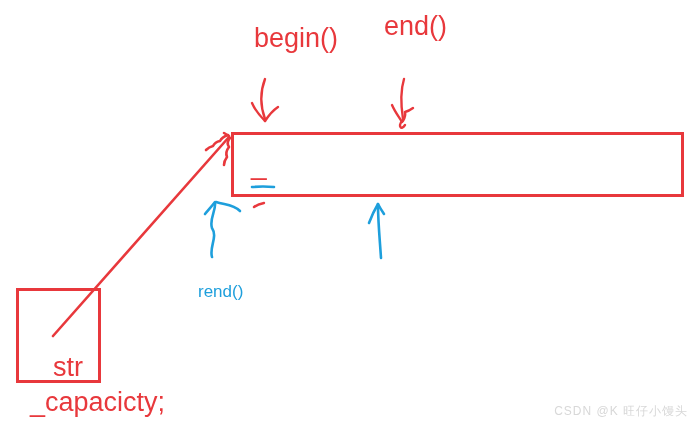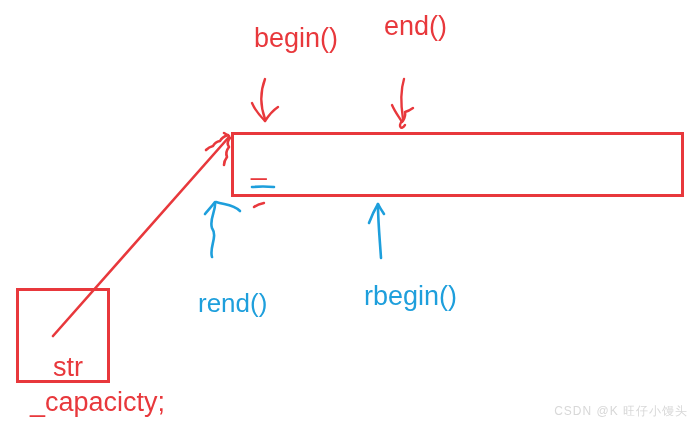--- a/index.html
+++ b/index.html
@@ -10,42 +10,42 @@
     background: #ffffff;
     overflow: hidden;
     font-family: "Liberation Sans", "DejaVu Sans", sans-serif;
   }
   .label { position: absolute; white-space: pre; line-height: 1; }
   .red   { color: var(--red); }
   .blue  { color: var(--blue); }
 
   .label-begin   { left: 254px; top: 25px;  font-size: 27px; }
   .label-end     { left: 384px; top: 13px;  font-size: 27px; }
-  .label-rend    { left: 198px; top: 290px; font-size: 26px; }
+  .label-rend    { left: 198px; top: 283px; font-size: 17px; }
   .label-rbegin  { left: 364px; top: 283px; font-size: 27px; }
   .label-capacity{ left: 30px;  top: 382px; font-size: 27px; margin-top: 7px; }
 
   .string-box {
     position: absolute;
     left: 231px; top: 132px;
     width: 453px; height: 65px;
     box-sizing: border-box;
     border: 3px solid var(--red);
     background: #ffffff;
     display: flex;
     align-items: center;
     padding-left: 17px;
     font-size: 28px;
     color: var(--red);
     white-space: pre;
   }
   .members-box {
     position: absolute;
     left: 16px; top: 288px;
-    width: 94px; height: 95px;
+    width: 85px; height: 95px;
     box-sizing: border-box;
     border: 3px solid var(--red);
     background: transparent;
     padding: 9px 0 0 19px;
     font-size: 27px;
     line-height: 1;
     color: var(--red);
     white-space: pre;
   }
 
@@ -79,21 +79,20 @@
 
   <div class="string-box"><span>_</span></div>
 
   <div class="members-box">
     <div class="member">_str</div>
     
   </div>
   <div class="label red label-capacity">_capacicty;</div>
 
   <div class="label blue label-rend">rend()</div>
-  <div class="label blue label-rbegin">rbegin()</div>
 
   <svg class="strokes" viewBox="0 0 693 427">
     <g class="stroke-red">
       <path d="M265,79 C260,92 260,105 265,119"></path>
       <path d="M252,103 C255,110 260,116 265,121"></path>
       <path d="M265,121 C269,115 272,111 278,107"></path>
     </g>
     <g class="stroke-red">
       <path d="M404,79 C400,92 401,106 403,119"></path>
       <path d="M392,105 C395,112 399,117 402,122"></path>

